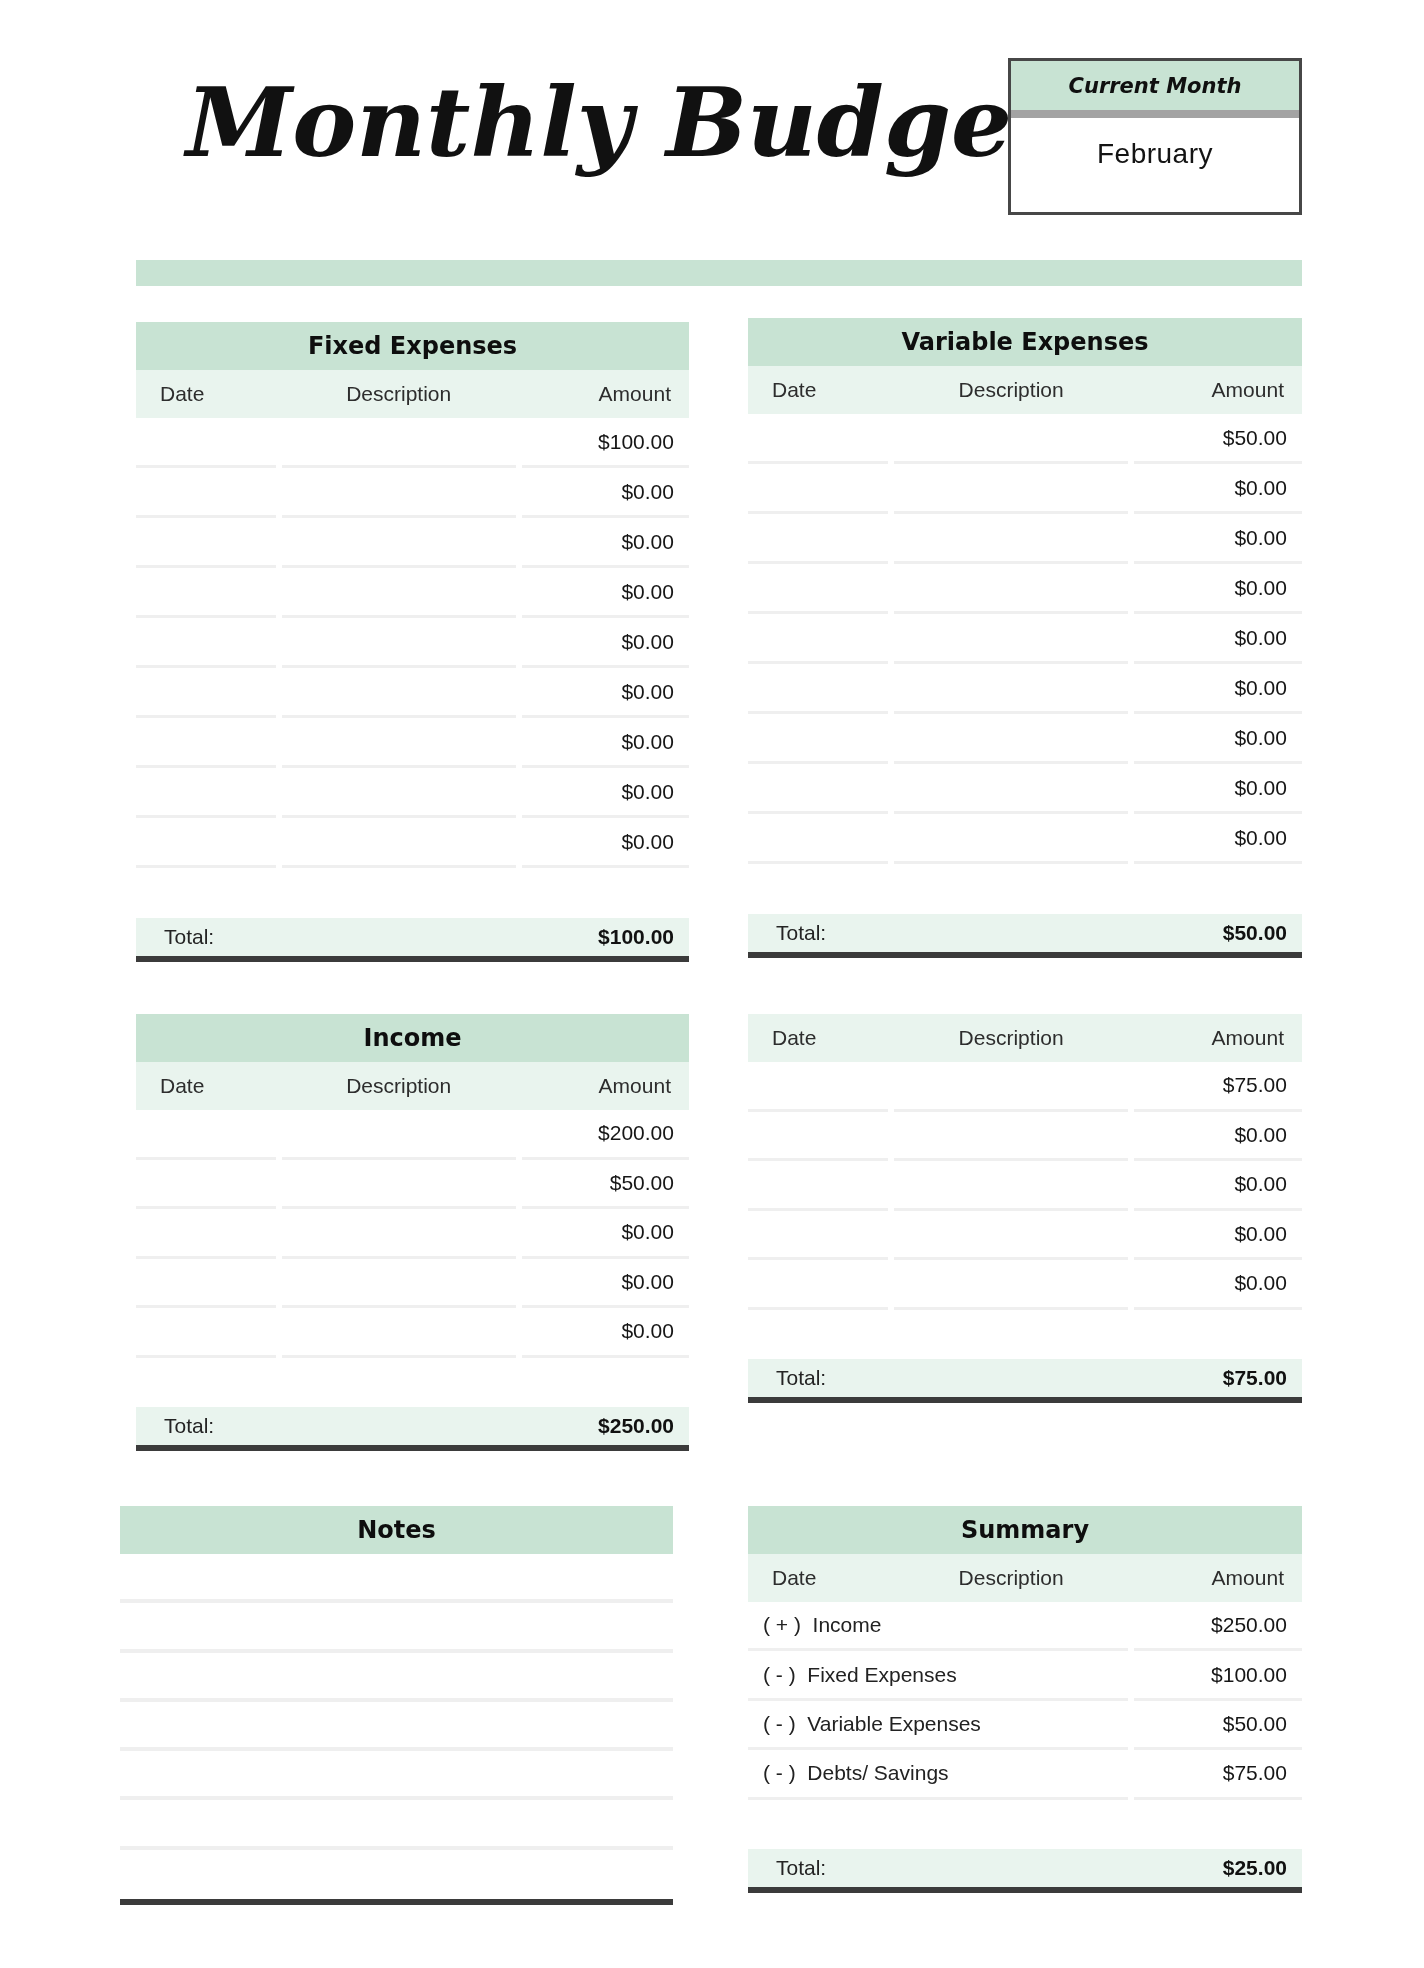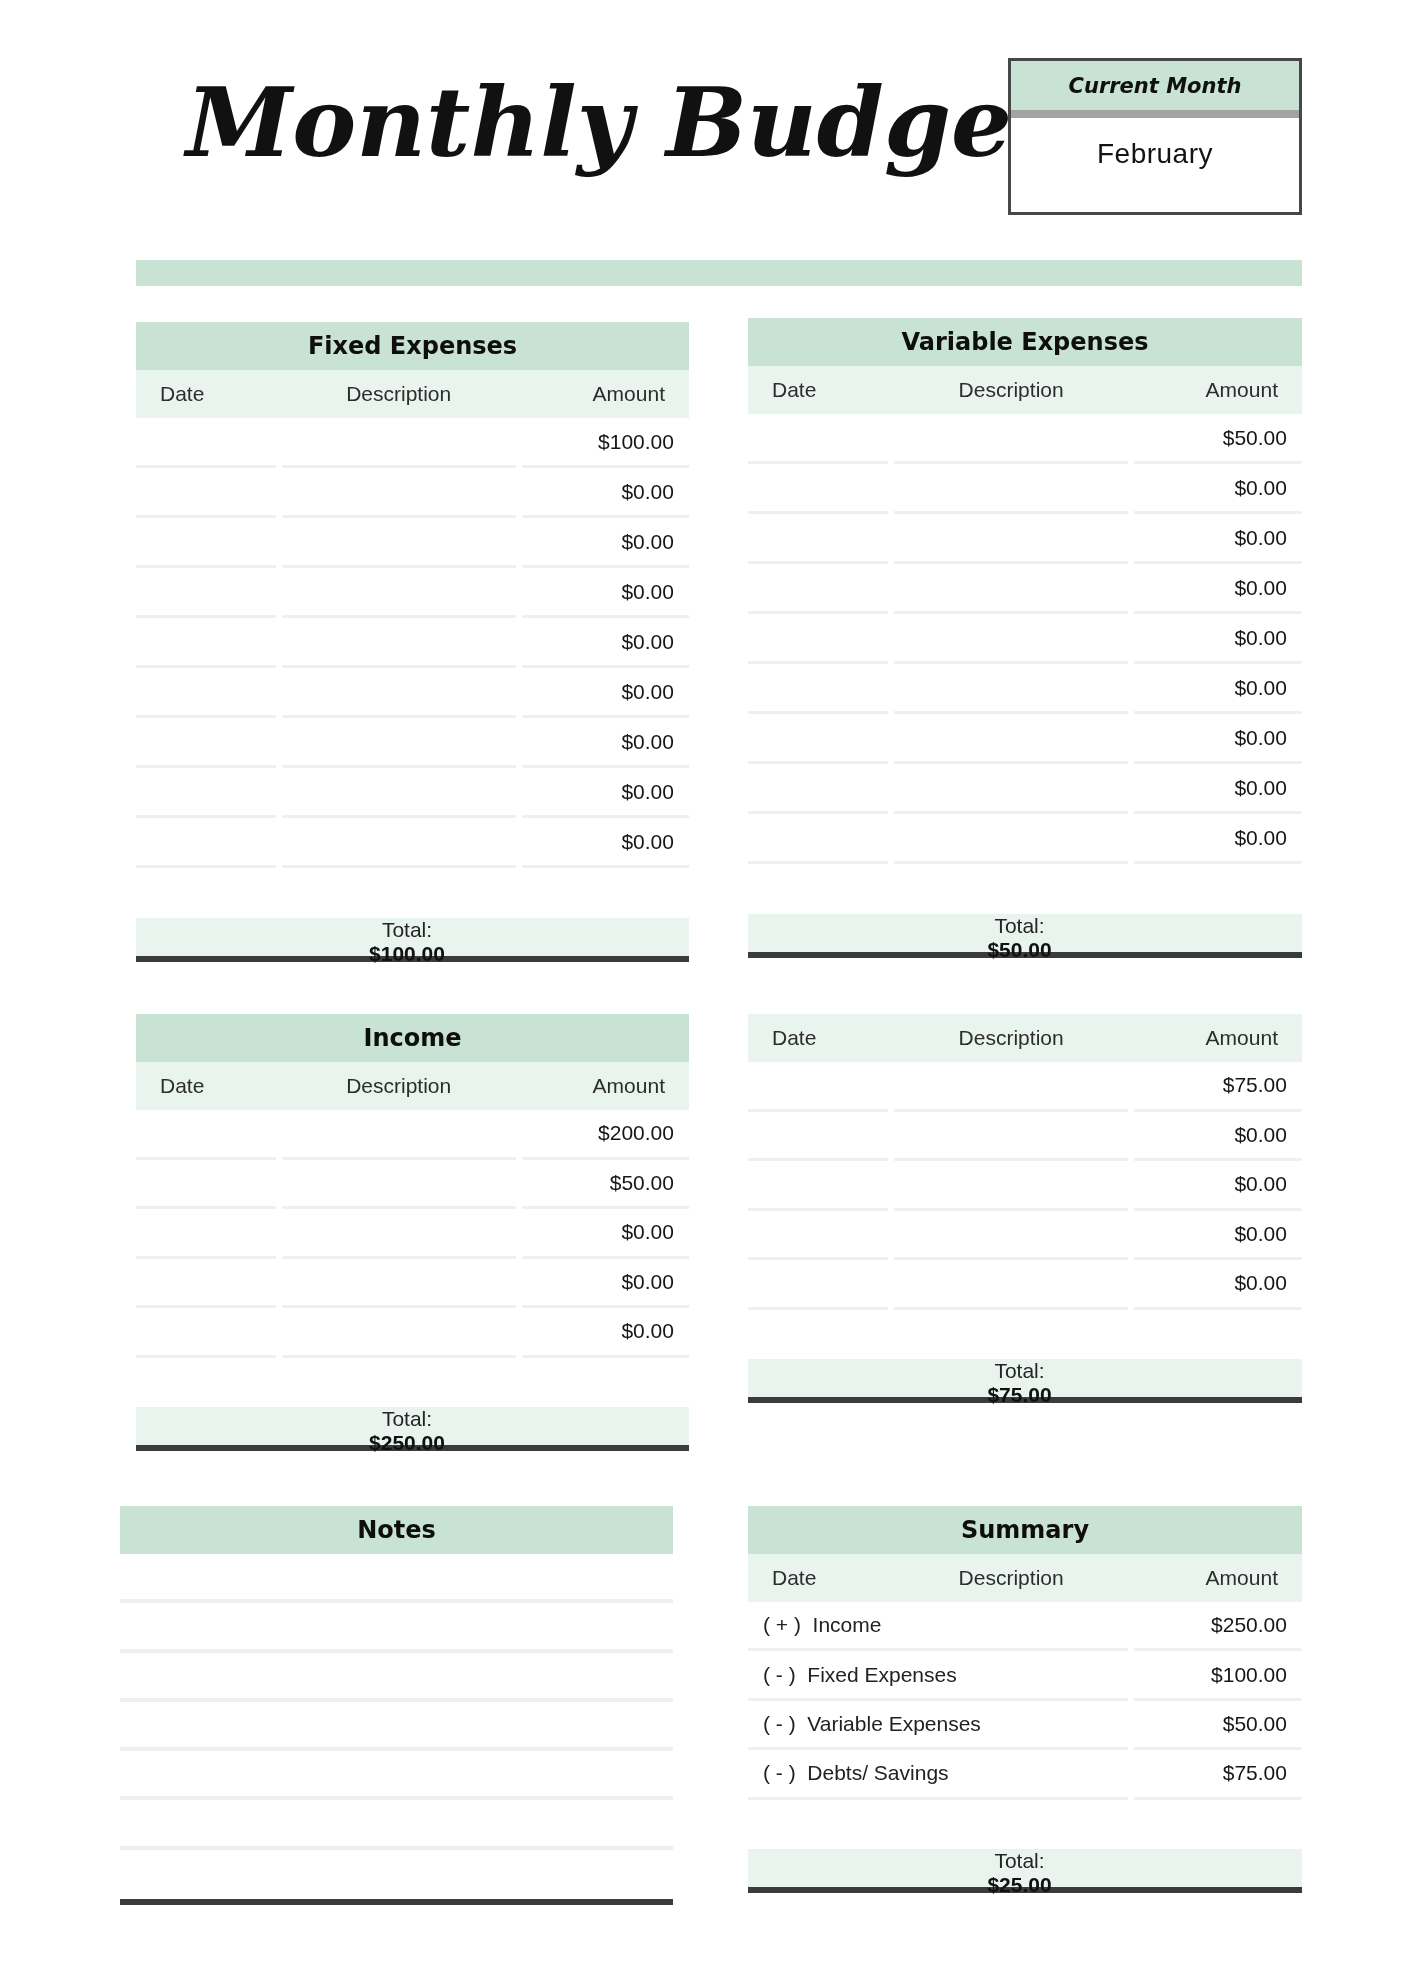--- a/index.html
+++ b/index.html
@@ -47,38 +47,38 @@
     font-family:"DejaVu Sans",sans-serif;font-weight:700;
     font-size:24px;color:#0e0e0e;
   }
   .tbl-cols{
     height:48px;background:var(--green-light);
     display:grid;grid-template-columns:26% 43% 31%;align-items:center;
     font-size:21px;color:#2d2d2d;
   }
   .tbl-cols .c-date{padding-left:24px;text-align:left;}
   .tbl-cols .c-desc{text-align:center;}
-  .tbl-cols .c-amount{padding-right:24px;text-align:right;}
+  .tbl-cols .c-amount{padding-right:18px;text-align:right;}
   .tbl-body{display:block;}
   .tbl-row{
     height:var(--rh,50px);
     display:grid;grid-template-columns:calc(26% - 4px) calc(43% - 4px) calc(31% - 4px);
     column-gap:6px;
   }
   .tbl-row .cell{border-bottom:3px solid var(--line);display:flex;align-items:center;}
   .tbl-row.last .cell{border-bottom:none;}
   .tbl-row .amount{justify-content:flex-end;padding-right:15px;font-size:21px;color:#161616;}
   .tbl-row .date{padding-left:16px;font-size:20px;}
   .summary-row{grid-template-columns:calc(69% - 2px) calc(31% - 4px);}
   .summary-row .desc{padding-left:15px;font-size:21px;color:#222;white-space:pre;}
   .tbl-total{
     height:44px;background:var(--green-light);
     border-bottom:6px solid var(--dark);
     display:flex;align-items:center;justify-content:space-between;
-    padding:0 15px 0 4px;font-size:21px;color:#242424;flex-direction:column;
+    padding:0 15px 0 28px;font-size:21px;color:#242424;
   }
   .tbl-total .total-amount{font-weight:700;color:#111;}
   
   .notes-body{border-bottom:6px solid var(--dark);}
   .note-line{height:49.3px;border-bottom:4px solid var(--line);}
   .note-line:last-child{border-bottom:none;}
   
   #tbl-fixed   {left:136px;top:322px;width:553px;}
   #tbl-variable{left:748px;top:318px;width:554px;}
   #tbl-income  {left:136px;top:1014px;width:553px;--rh:49.5px;}

